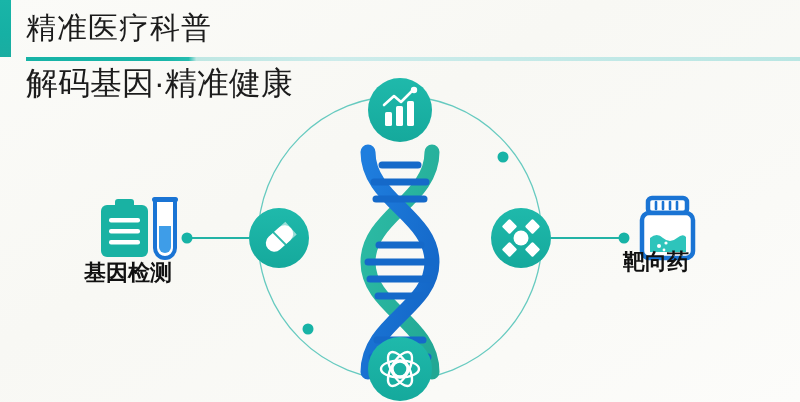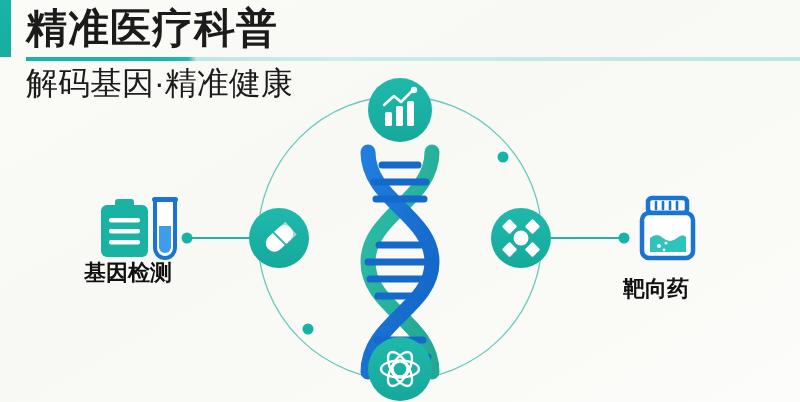--- a/index.html
+++ b/index.html
@@ -29,23 +29,23 @@
     top: 0;
     width: 11px;
     height: 57px;
     background: linear-gradient(180deg, #19b5a8 0%, #16b0a4 60%, #1aada1 100%);
   }
 
   .title {
     position: absolute;
     left: 26px;
     top: 2px;
-    font-size: 41px;
+    font-size: 30px;
     line-height: 52px;
-    font-weight: bold;
+    font-weight: normal;
     letter-spacing: 1px;
     color: #1b1b1b;
     white-space: nowrap;
   }
 
   .title-underline {
     position: absolute;
     left: 26px;
     top: 57px;
     width: 774px;
@@ -80,21 +80,21 @@
   }
 
   .side-label {
     position: absolute;
     font-size: 22px;
     font-weight: bold;
     color: #111111;
     white-space: nowrap;
   }
   .side-label.left  { left: 84px;  top: 258px; }
-  .side-label.right { left: 623px; top: 274px; }
+  .side-label.right { left: 623px; top: 247px; }
 
   svg { display: block; }
 </style>
 </head>
 <body>
 
 <div id="poster">
 
   <div class="accent-bar"></div>
 

